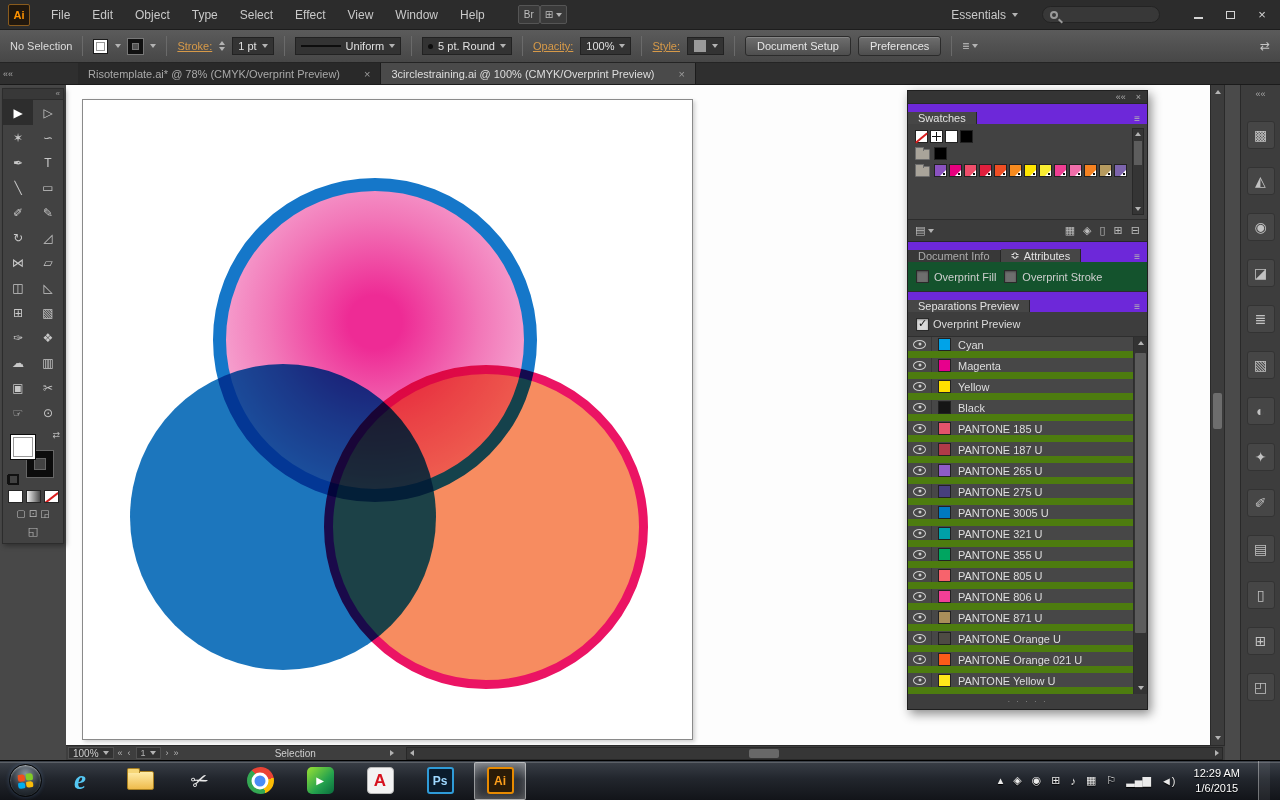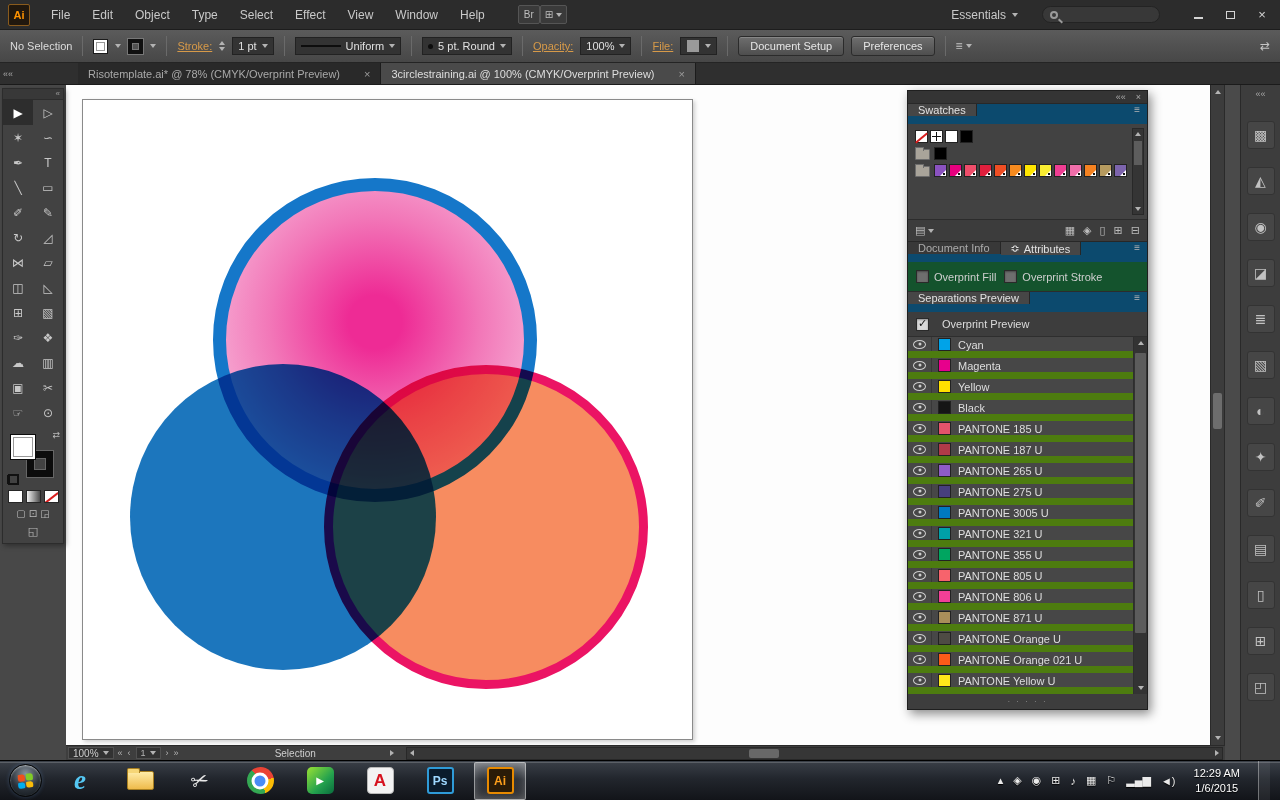--- a/index.html
+++ b/index.html
@@ -90,21 +90,21 @@
   .cbtn.color{background:#fff}
   .cbtn.grad{background:linear-gradient(90deg,#f2f2f2,#4c4c4c)}
   .cbtn.none{background:#fff;position:relative;overflow:hidden}
   .cbtn.none::after{content:"";position:absolute;left:-2px;right:-2px;top:50%;height:2px;background:#d81e1e;transform:rotate(-38deg)}
   .mode-glyph{color:#bdbdbd;font-size:10px;line-height:1}
   .screen-row{display:flex;justify-content:center;padding:3px 0 5px;color:#bdbdbd;font-size:11px}
 
   
   .panelgroup{position:absolute;left:907px;top:90px;width:241px;background:#3b3b3b;border:1px solid #1f1f1f;box-shadow:3px 4px 10px rgba(0,0,0,.45)}
   .pg-header{height:13px;background:#343434;border-bottom:1px solid #282828;display:flex;align-items:center;justify-content:flex-end;gap:10px;padding:0 6px;color:#ababab;font-size:9px;line-height:1}
-  .ptabs{height:20px;background:#0c4a6e;display:flex;align-items:flex-start}
+  .ptabs{height:20px;background:#6d28d9;display:flex;align-items:flex-end}
   .ptab{display:flex;align-items:center;padding:0 10px;font-size:11px;color:#ababab;background:#383838;border-right:1px solid #262626;gap:4px}
   .ptab.active{background:#464646;color:#e2e2e2}
   .pmenu{margin-left:auto;display:flex;align-items:center;padding:0 7px;color:#b5b5b5;font-size:10px;gap:3px}
   .swatch-area{position:relative;height:96px;background:#424242;border-bottom:1px solid #2c2c2c;padding:6px 20px 0 7px}
   .sw-row{display:flex;gap:2px;margin-bottom:3px;align-items:flex-end}
   .swatch{width:13px;height:13px;border:1px solid #222;flex:none;position:relative}
   .sw-none{background:#fff}
   .sw-none::after{content:"";position:absolute;left:-2px;right:-2px;top:50%;height:2px;background:#d81e1e;transform:rotate(-40deg)}
   .sw-reg{background:linear-gradient(#111,#111) center/9px 1px no-repeat,linear-gradient(#111,#111) center/1px 9px no-repeat,#fff}
   .sw-white{background:#fff}
@@ -118,21 +118,21 @@
   .swscroll .vs-btn{height:10px}
   .swscroll .vs-btn.bot{bottom:0}
   .pfoot{height:22px;background:#3c3c3c;border-bottom:1px solid #272727;display:flex;align-items:center;padding:0 7px;gap:8px;color:#bcbcbc;font-size:11px}
   .pficon{display:flex;align-items:center;gap:3px}
   .attr-body{height:30px;background:#14532d;border-bottom:1px solid #2c2c2c;display:flex;align-items:center;gap:8px;padding:0 8px;font-size:11px;color:#cfcfcf}
   .cb{width:13px;height:13px;background:#6e6e6e;border:1px solid #2a2a2a;box-shadow:inset 0 1px 2px rgba(0,0,0,.35);flex:none;position:relative}
   .cb.checked{background:#d9d9d9}
   .cb.checked::after{content:"✓";position:absolute;left:1px;top:-2px;font-size:11px;color:#111;font-weight:bold}
   .attr-pair{display:flex;align-items:center;gap:5px}
   .sep-body{background:#3d3d3d}
-  .ovp-row{height:24px;display:flex;align-items:center;gap:13px;padding:0 8px;font-size:11px;color:#dcdcdc}
+  .ovp-row{height:24px;display:flex;align-items:center;gap:4px;padding:0 8px;font-size:11px;color:#dcdcdc}
   .sep-list{display:flex;border-top:1px solid #2e2e2e}
   .rows{flex:1;border-right:1px solid #2e2e2e}
   .sep-row{height:21px;display:flex;align-items:flex-end;background:#474747;border-bottom:7px solid #4d7c0f}
   .eye-cell{width:24px;align-self:stretch;display:flex;align-items:center;justify-content:center;border-right:1px solid #383838}
   .eye{width:13px;height:9px;border:1px solid #cfcfcf;border-radius:50%;position:relative;display:inline-block}
   .eye::after{content:"";position:absolute;left:50%;top:50%;transform:translate(-50%,-50%);width:3px;height:3px;border-radius:50%;background:#cfcfcf}
   .chip{width:13px;height:13px;border:1px solid #222;margin:0 7px 0 6px;flex:none}
   .sep-name{font-size:11px;color:#dedede;white-space:nowrap}
   .sbar{width:13px;background:#333;position:relative}
   .sbar .thumb{position:absolute;left:1px;right:1px;top:16px;height:280px;background:#5c5c5c;border-radius:1px}
@@ -260,21 +260,21 @@
       <span>5 pt. Round</span>
       <span class="tri down"></span>
     </span>
     <span class="sep"></span>
     <span class="link">Opacity:</span>
     <span class="field">
       <span>100%</span>
       <span class="tri down"></span>
     </span>
     <span class="sep"></span>
-    <span class="link">File:</span>
+    <span class="link">Style:</span>
     <span class="field">
       <span class="style-chip"></span>
       <span class="tri down"></span>
     </span>
     <span class="sep"></span>
     <button class="btn">Document Setup</button>
     <button class="btn">Preferences</button>
     <span class="sep"></span>
     <span class="cb-icon">
       <span>≡</span>

